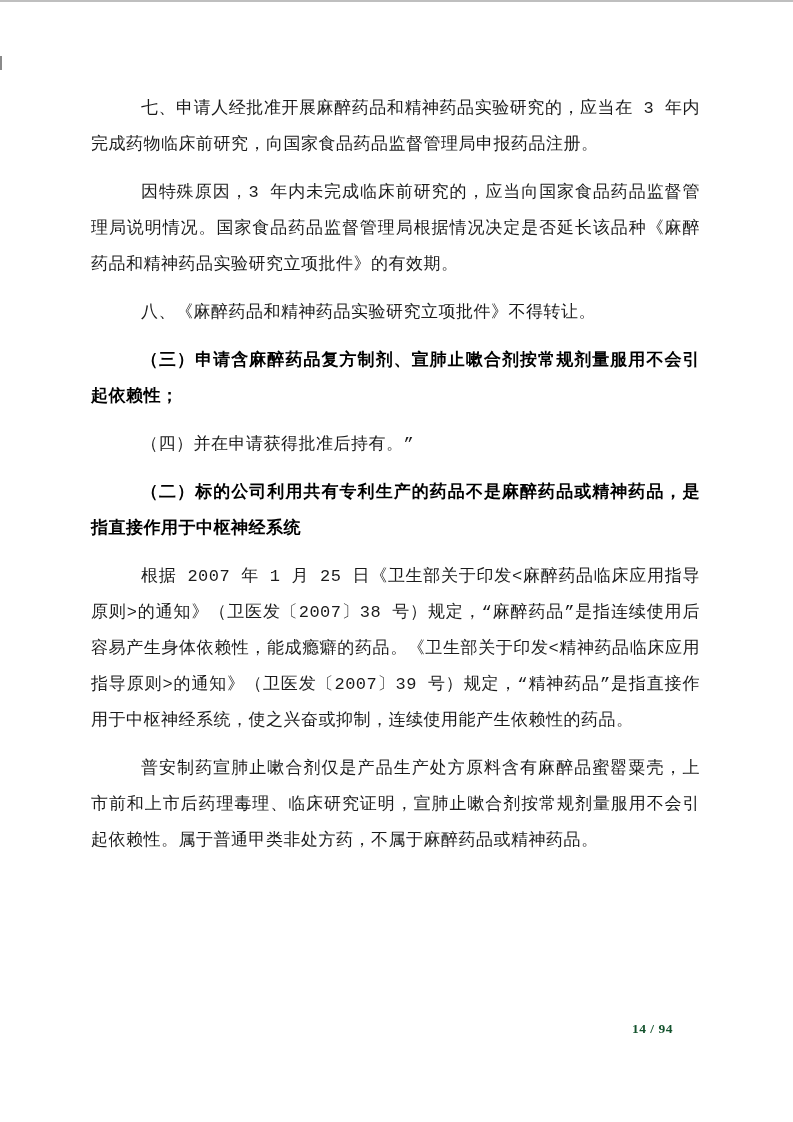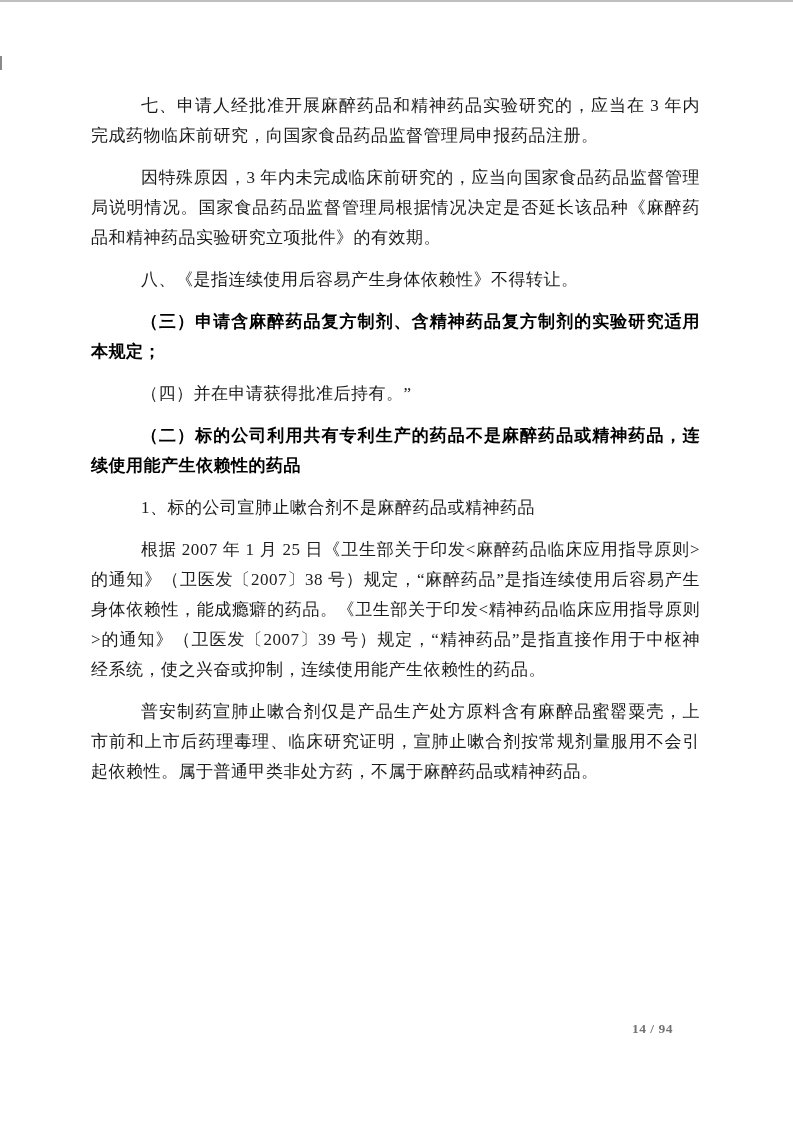--- a/index.html
+++ b/index.html
@@ -30,55 +30,55 @@
     background: #8a8a8a;
   }
   .content {
     position: absolute;
     left: 91px;
     top: 85px;
     width: 609px;
   }
   .para {
     font-size: 17px;
-    line-height: 30px;
+    line-height: 36px;
     letter-spacing: 0.5px;
     text-align: justify;
     text-justify: inter-ideograph;
     text-indent: 50px;
     margin: 0 0 12px 0;
+    font-family: Liberation Mono, monospace;
   }
   .para.first { margin-top: 6px; }
   .bold {
     font-weight: bold;
     color: #000000;
   }
   .footer {
     position: absolute;
     top: 1021px;
     right: 120px;
     font-size: 13.5px;
     font-weight: bold;
     letter-spacing: 0.5px;
-    color: #737373;
+    color: #14532d;
   }
 </style>
 </head>
 <body>
 
 <div class="page">
   <div class="page-top-edge"></div>
   <div class="scan-artifact"></div>
 
   <div class="content">
     <p class="para first">七、申请人经批准开展麻醉药品和精神药品实验研究的，应当在 3 年内完成药物临床前研究，向国家食品药品监督管理局申报药品注册。</p>
     <p class="para">因特殊原因，3 年内未完成临床前研究的，应当向国家食品药品监督管理局说明情况。国家食品药品监督管理局根据情况决定是否延长该品种《麻醉药品和精神药品实验研究立项批件》的有效期。</p>
-    <p class="para">八、《是指连续使用后容易产生身体依赖性》不得转让。</p>
-    <p class="para bold">（三）申请含麻醉药品复方制剂、含精神药品复方制剂的实验研究适用本规定；</p>
+    <p class="para">八、《麻醉药品和精神药品实验研究立项批件》不得转让。</p>
+    <p class="para bold">（三）申请含麻醉药品复方制剂、宣肺止嗽合剂按常规剂量服用不会引起依赖性；</p>
     <p class="para">（四）并在申请获得批准后持有。”</p>
-    <p class="para bold">（二）标的公司利用共有专利生产的药品不是麻醉药品或精神药品，连续使用能产生依赖性的药品</p>
-    <p class="para">1、标的公司宣肺止嗽合剂不是麻醉药品或精神药品</p>
+    <p class="para bold">（二）标的公司利用共有专利生产的药品不是麻醉药品或精神药品，是指直接作用于中枢神经系统</p>
     <p class="para">根据 2007 年 1 月 25 日《卫生部关于印发&lt;麻醉药品临床应用指导原则&gt;的通知》（卫医发〔2007〕38 号）规定，“麻醉药品”是指连续使用后容易产生身体依赖性，能成瘾癖的药品。《卫生部关于印发&lt;精神药品临床应用指导原则&gt;的通知》（卫医发〔2007〕39 号）规定，“精神药品”是指直接作用于中枢神经系统，使之兴奋或抑制，连续使用能产生依赖性的药品。</p>
     <p class="para">普安制药宣肺止嗽合剂仅是产品生产处方原料含有麻醉品蜜罂粟壳，上市前和上市后药理毒理、临床研究证明，宣肺止嗽合剂按常规剂量服用不会引起依赖性。属于普通甲类非处方药，不属于麻醉药品或精神药品。</p>
   </div>
 
   <div class="footer">14 / 94</div>
 </div>
 
 </body></html>

